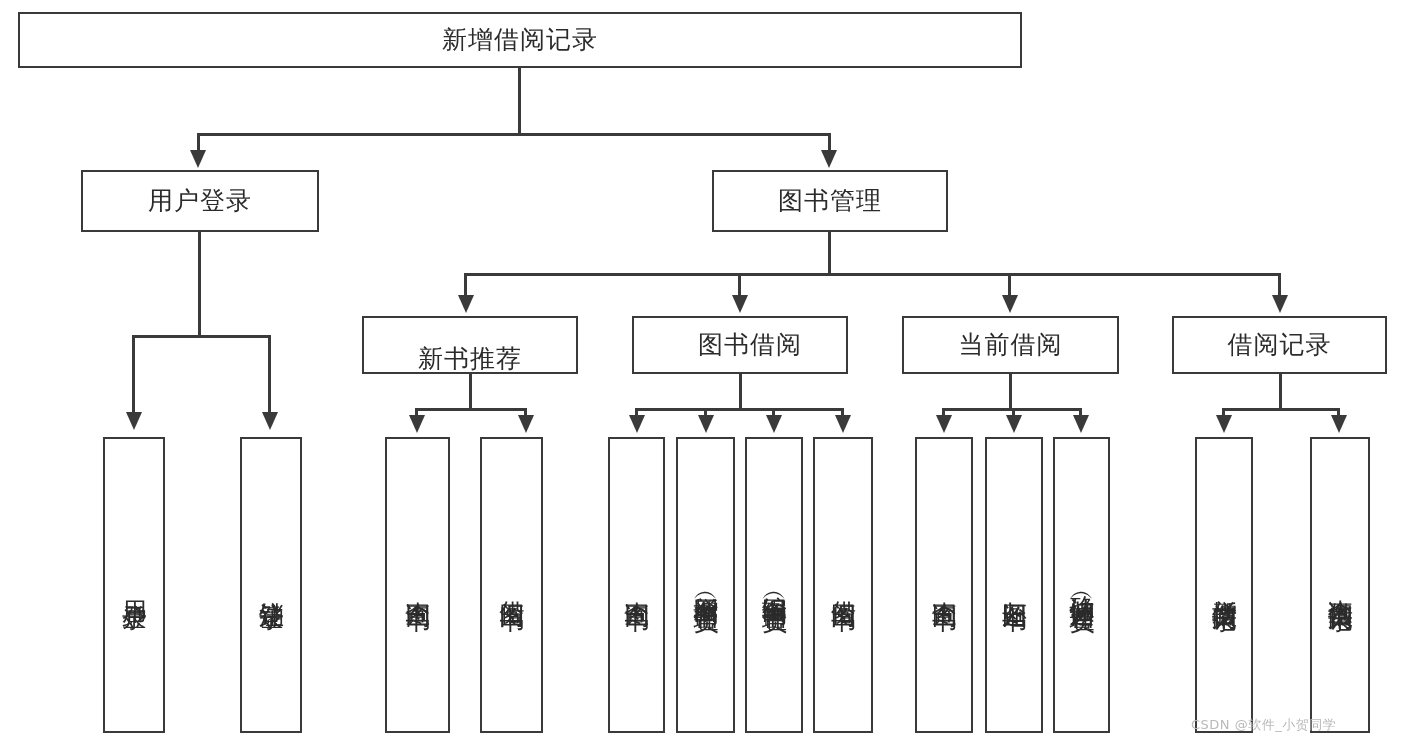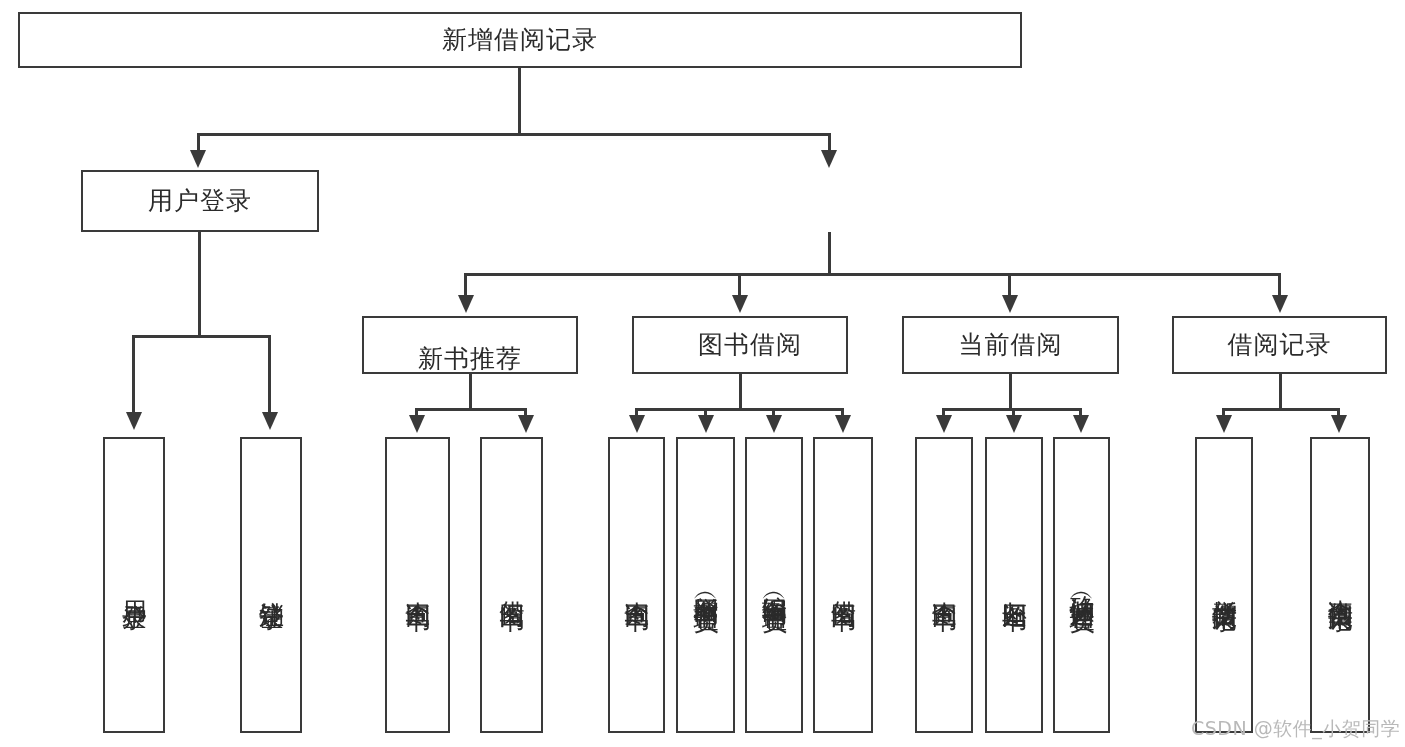--- a/index.html
+++ b/index.html
@@ -62,21 +62,21 @@
     position: absolute;
     width: 0;
     height: 0;
     border-left: 8px solid transparent;
     border-right: 8px solid transparent;
     border-top: 18px solid #3a3a3a;
   }
   .watermark {
     position: absolute;
     color: #b9b9b9;
-    font-size: 19px;
+    font-size: 13px;
     white-space: nowrap;
     letter-spacing: 0.5px;
   }
 </style>
 </head>
 <body>
 
 <div id="canvas">
 
   <div class="node node-h node-root" style="left:18px; top:12px; width:1004px; height:56px;">
@@ -87,20 +87,23 @@
 
   <div class="edge edge-h" style="left:197px; top:133px; width:634px; height:3px;"></div>
 
   <div class="edge edge-v" style="left:197px; top:133px; width:3px; height:22px;"></div>
   <div class="arrow" style="left:190px; top:150px;"></div>
   <div class="edge edge-v" style="left:828px; top:133px; width:3px; height:22px;"></div>
   <div class="arrow" style="left:821px; top:150px;"></div>
 
   <div class="node node-h" style="left:81px; top:170px; width:238px; height:62px;">
     <span>用户登录</span>
+  </div>
+  <div class="node node-h" style="left:712px; top:170px; width:236px; height:62px;">
+    <span>图书管理</span>
   </div>
 
   <div class="edge edge-v" style="left:198px; top:232px; width:3px; height:104px;"></div>
   <div class="edge edge-h" style="left:132px; top:335px; width:138px; height:3px;"></div>
   <div class="edge edge-v" style="left:132px; top:335px; width:3px; height:82px;"></div>
   <div class="arrow" style="left:126px; top:412px;"></div>
   <div class="edge edge-v" style="left:268px; top:335px; width:3px; height:82px;"></div>
   <div class="arrow" style="left:262px; top:412px;"></div>
 
   <div class="edge edge-v" style="left:828px; top:232px; width:3px; height:42px;"></div>

